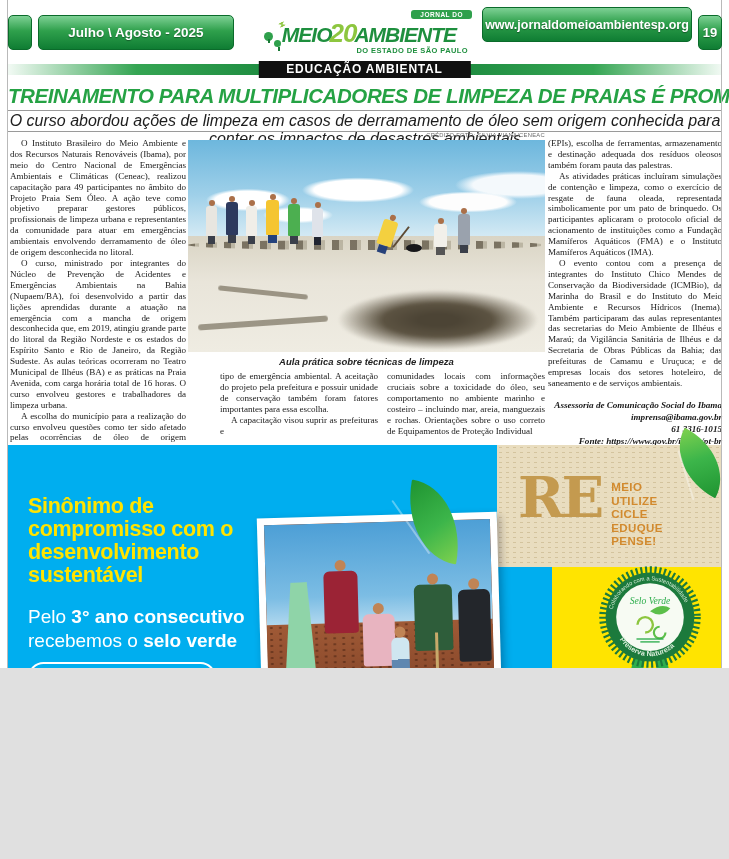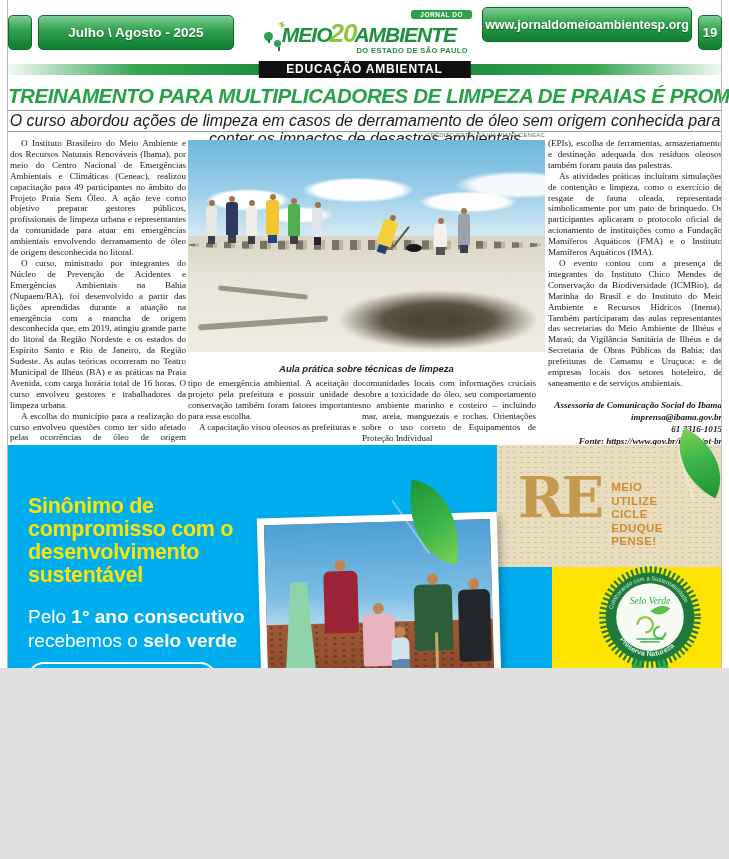--- a/index.html
+++ b/index.html
@@ -49,22 +49,22 @@
   
   .bodytext { font-family:"Liberation Serif", serif; font-size:9.1px; line-height:10.9px; color:#1a1a1a;
               text-align:justify; letter-spacing:-.05px; }
   .bodytext p { text-indent:11px; }
   .bodytext p.noindent { text-indent:0; }
   .col1 { position:absolute; left:10px; top:138px; width:176px; }
   .col4 { position:absolute; left:548px; top:138px; width:174px; }
   .credit { position:absolute; left:188px; top:132px; width:357px; text-align:right; font-size:5.8px;
             color:#6a6a6a; letter-spacing:.3px; }
   .photo-block { position:absolute; left:188px; top:140px; width:357px; }
-  .caption { margin-top:11px; font-style:italic; font-size:9.5px; color:#222; text-align:center; font-weight:bold; }
-  .subcols { display:flex; gap:0; margin-top:4px; }
+  .caption { margin-top:4px; font-style:italic; font-size:9.5px; color:#222; text-align:center; font-weight:bold; }
+  .subcols { display:flex; gap:9px; margin-top:4px;margin-left:32px; }
   .subcols > div { width:174px; }
   .byline { margin-top:10px; text-align:right; font-style:italic; font-weight:bold; font-size:9.2px; line-height:12.2px; }
 
   
   .photo { position:relative; width:357px; height:212px; overflow:hidden; background:#e6e2d6; }
   .bp-sky { position:absolute; left:0; top:0; right:0; height:100px;
             background:
               radial-gradient(60px 16px at 60px 60px, #ffffff 55%, rgba(255,255,255,0) 70%),
               radial-gradient(80px 18px at 170px 50px, #ffffff 55%, rgba(255,255,255,0) 70%),
               radial-gradient(70px 15px at 280px 62px, #fdfdfd 55%, rgba(255,255,255,0) 70%),
@@ -225,21 +225,21 @@
       <div class="fig" style="left:192px;top:80px;width:15px;height:26px;background:#f4d03f;transform:rotate(18deg);--pants:#26417a;"></div>
       <div class="fig" style="left:246px;top:84px;width:13px;height:23px;background:#f2f0ea;--pants:#555;"></div>
       <div class="fig" style="left:270px;top:74px;width:12px;height:31px;background:#9aa2ad;"></div>
       <div class="shovel-stick" style="left:212px;top:84px;"></div>
       <div class="shovel-head" style="left:218px;top:104px;"></div>
     </div>
     <div class="caption">Aula prática sobre técnicas de limpeza</div>
     <div class="subcols bodytext">
       <div>
         <p class="noindent">tipo de emergência ambiental. A aceitação do projeto pela prefeitura e possuir unidade de conservação também foram fatores importantes para essa escolha.</p>
-        <p>A capacitação visou oleosos as prefeituras e</p>
+        <p>A capacitação visou suprir as prefeituras e</p>
       </div>
       <div>
         <p class="noindent">comunidades locais com informações cruciais sobre a toxicidade do óleo, seu comportamento no ambiente marinho e costeiro – incluindo mar, areia, manguezais e rochas. Orientações sobre o uso correto de Equipamentos de Proteção Individual</p>
       </div>
     </div>
   </div>
 
   <div class="col4 bodytext">
     <p class="noindent">(EPIs), escolha de ferramentas, armazenamento e destinação adequada dos resíduos oleosos também foram pauta das palestras.</p>
     <p>As atividades práticas incluíram simulações de contenção e limpeza, como o exercício de resgate de fauna oleada, representada simbolicamente por um pato de brinquedo. Os participantes aplicaram o protocolo oficial de acionamento de instituições como a Fundação Mamíferos Aquáticos (FMA) e o Instituto Mamíferos Aquáticos (IMA).</p>
@@ -266,21 +266,21 @@
         <div>CICLE</div>
         <div>EDUQUE</div>
         <div>PENSE!</div>
       </div>
     </div>
     <div class="leaf leaf-kraft"></div>
     <div class="leaf leaf-top"></div>
 
     <div class="ad-headline">Sinônimo de compromisso com o desenvolvimento sustentável</div>
     <div class="ad-sub">
-      <span>Pelo </span><b>1° ano consecutivo</b><br>
+      <span>Pelo </span><b>3° ano consecutivo</b><br>
       <span>recebemos o </span><b>selo verde</b>
     </div>
     <div class="ad-btn">grupoadn.com.br</div>
 
     <div class="polaroid">
       <div class="pphoto">
         <div class="pp-sky"></div>
         <div class="pp-ground"></div>
         <div class="pfig dress" style="left:16px;top:58px;width:34px;height:115px;background:#8fd4a8;"></div>
         <div class="pfig" style="left:58px;top:48px;width:34px;height:62px;background:#9b2335;"></div>

